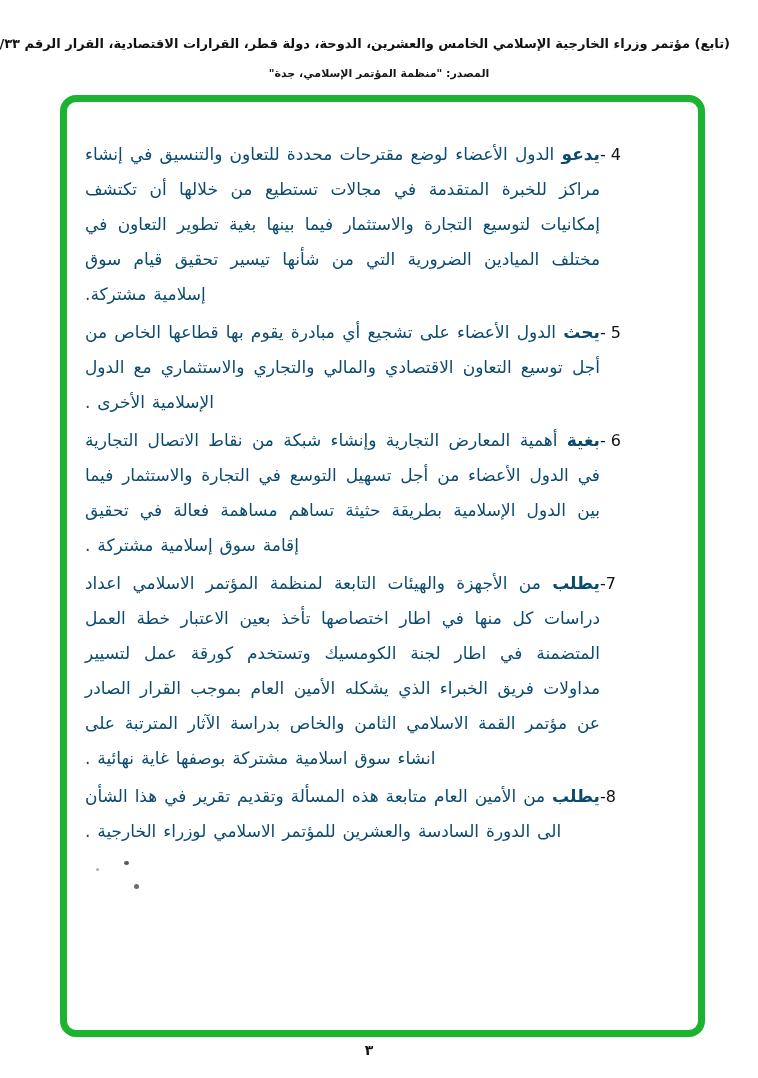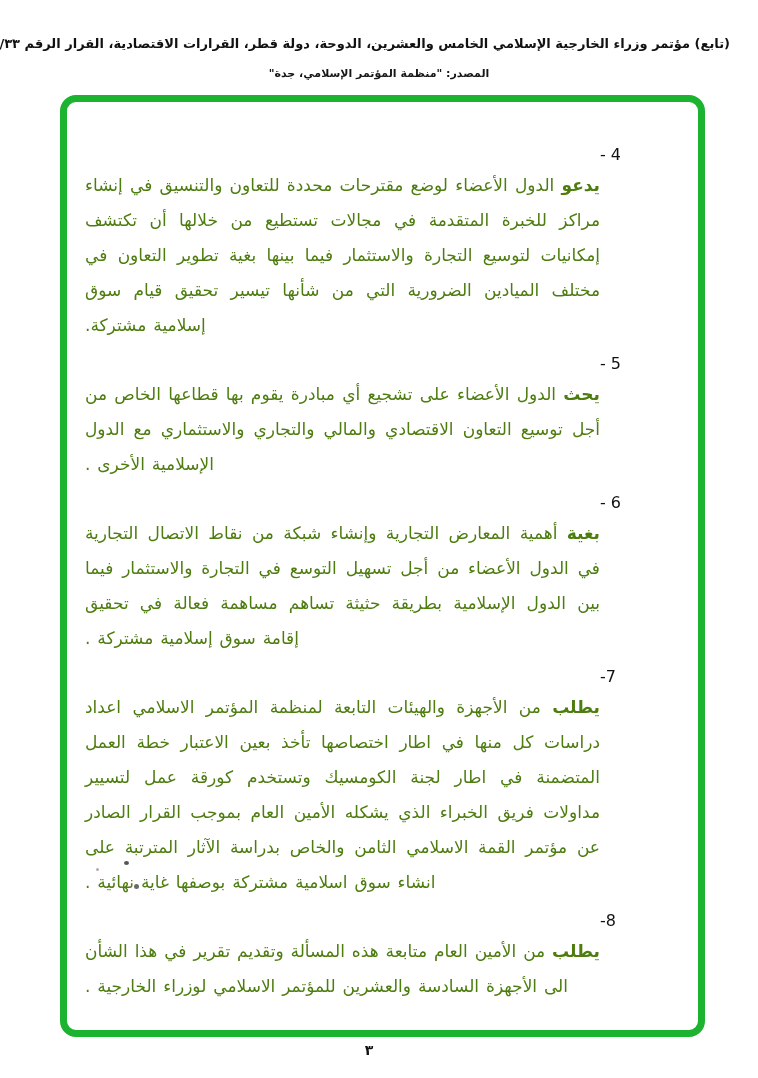--- a/index.html
+++ b/index.html
@@ -33,23 +33,22 @@
   .content { position:absolute; left:85px; top:137px; width:551px; }
 
   .item { display:flex; direction:rtl; margin-bottom:3px; }
   .item-marker {
     flex:0 0 36px; direction:ltr; text-align:left;
     font-size:16px; line-height:35px; color:#121212;
   }
   .item-body {
     flex:1 1 auto; direction:rtl;
     text-align:justify; text-align-last:left;
-    font-size:17px; line-height:35px; color:#4d7c0f;
+    font-size:17px; line-height:35px; color:#0c4a6e;
     word-spacing:1.5px;
-    margin-top:31px;
   }
   .lead { font-weight:bold; }
 
   .page-number {
     position:absolute; top:1042px; left:0; right:20px;
     text-align:center; font-size:14px; font-weight:bold; color:#121212;
   }
 
   .speck { position:absolute; border-radius:50%; background:#8a8a8a; }
   .speck-1 { left:124px; top:861px; width:5px; height:4px; background:#555; }
@@ -83,21 +82,21 @@
       <div class="item-body"><span class="lead">بغية</span> <span>أهمية المعارض التجارية وإنشاء شبكة من نقاط الاتصال التجارية في الدول الأعضاء من أجل تسهيل التوسع في التجارة والاستثمار فيما بين الدول الإسلامية بطريقة حثيثة تساهم مساهمة فعالة في تحقيق إقامة سوق إسلامية مشتركة .</span></div>
     </div>
 
     <div class="item">
       <div class="item-marker">-7</div>
       <div class="item-body"><span class="lead">يطلب</span> <span>من الأجهزة والهيئات التابعة لمنظمة المؤتمر الاسلامي اعداد دراسات كل منها في اطار اختصاصها  تأخذ بعين الاعتبار خطة العمل المتضمنة في اطار لجنة الكومسيك وتستخدم كورقة عمل لتسيير مداولات  فريق الخبراء الذي يشكله الأمين العام بموجب القرار الصادر عن مؤتمر القمة الاسلامي الثامن والخاص بدراسة الآثار المترتبة على انشاء سوق اسلامية مشتركة بوصفها غاية نهائية .</span></div>
     </div>
 
     <div class="item">
       <div class="item-marker">-8</div>
-      <div class="item-body"><span class="lead">يطلب</span> <span>من الأمين العام متابعة هذه المسألة وتقديم تقرير في هذا الشأن الى الأجهزة السادسة والعشرين للمؤتمر الاسلامي لوزراء الخارجية .</span></div>
+      <div class="item-body"><span class="lead">يطلب</span> <span>من الأمين العام متابعة هذه المسألة وتقديم تقرير في هذا الشأن الى الدورة السادسة والعشرين للمؤتمر الاسلامي لوزراء الخارجية .</span></div>
     </div>
 
   </div>
 
   <span class="speck speck-1"></span>
   <span class="speck speck-2"></span>
   <span class="speck speck-3"></span>
 
   <div class="page-number">٣</div>
 

